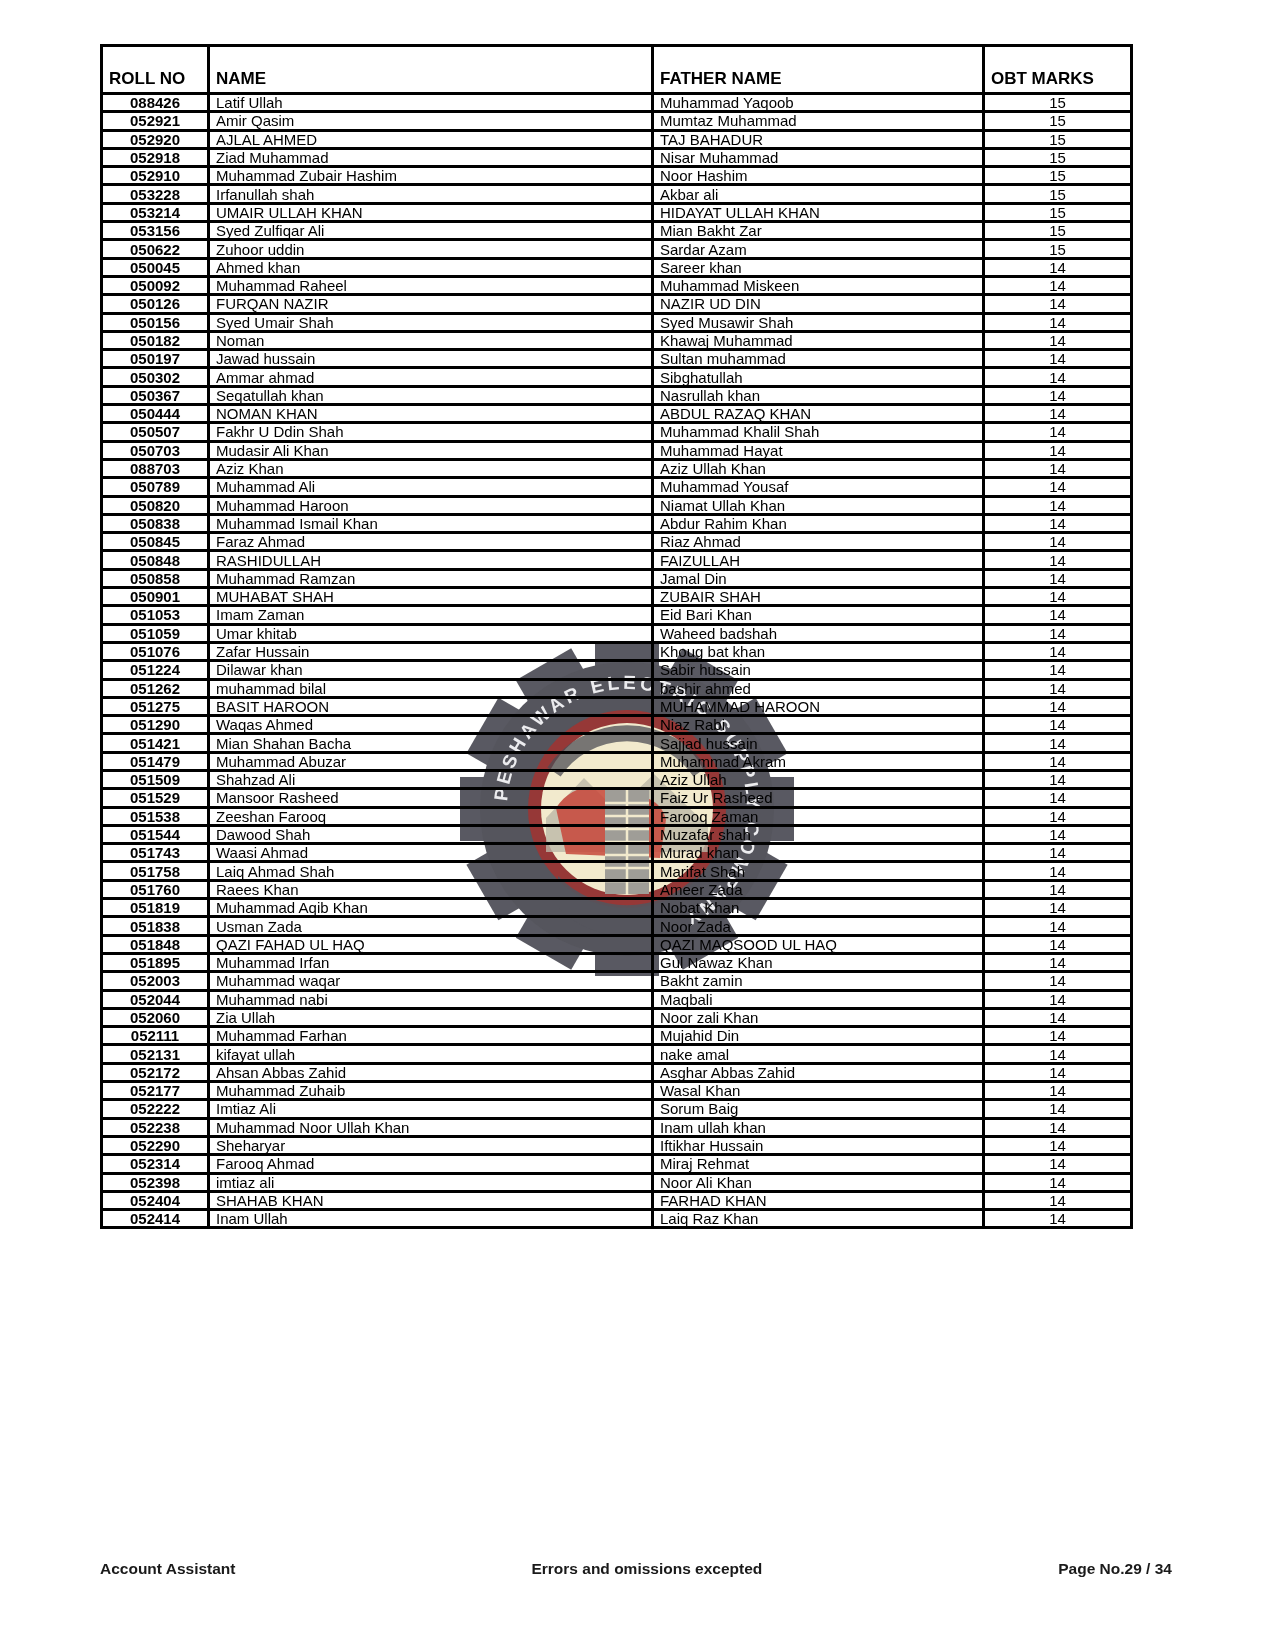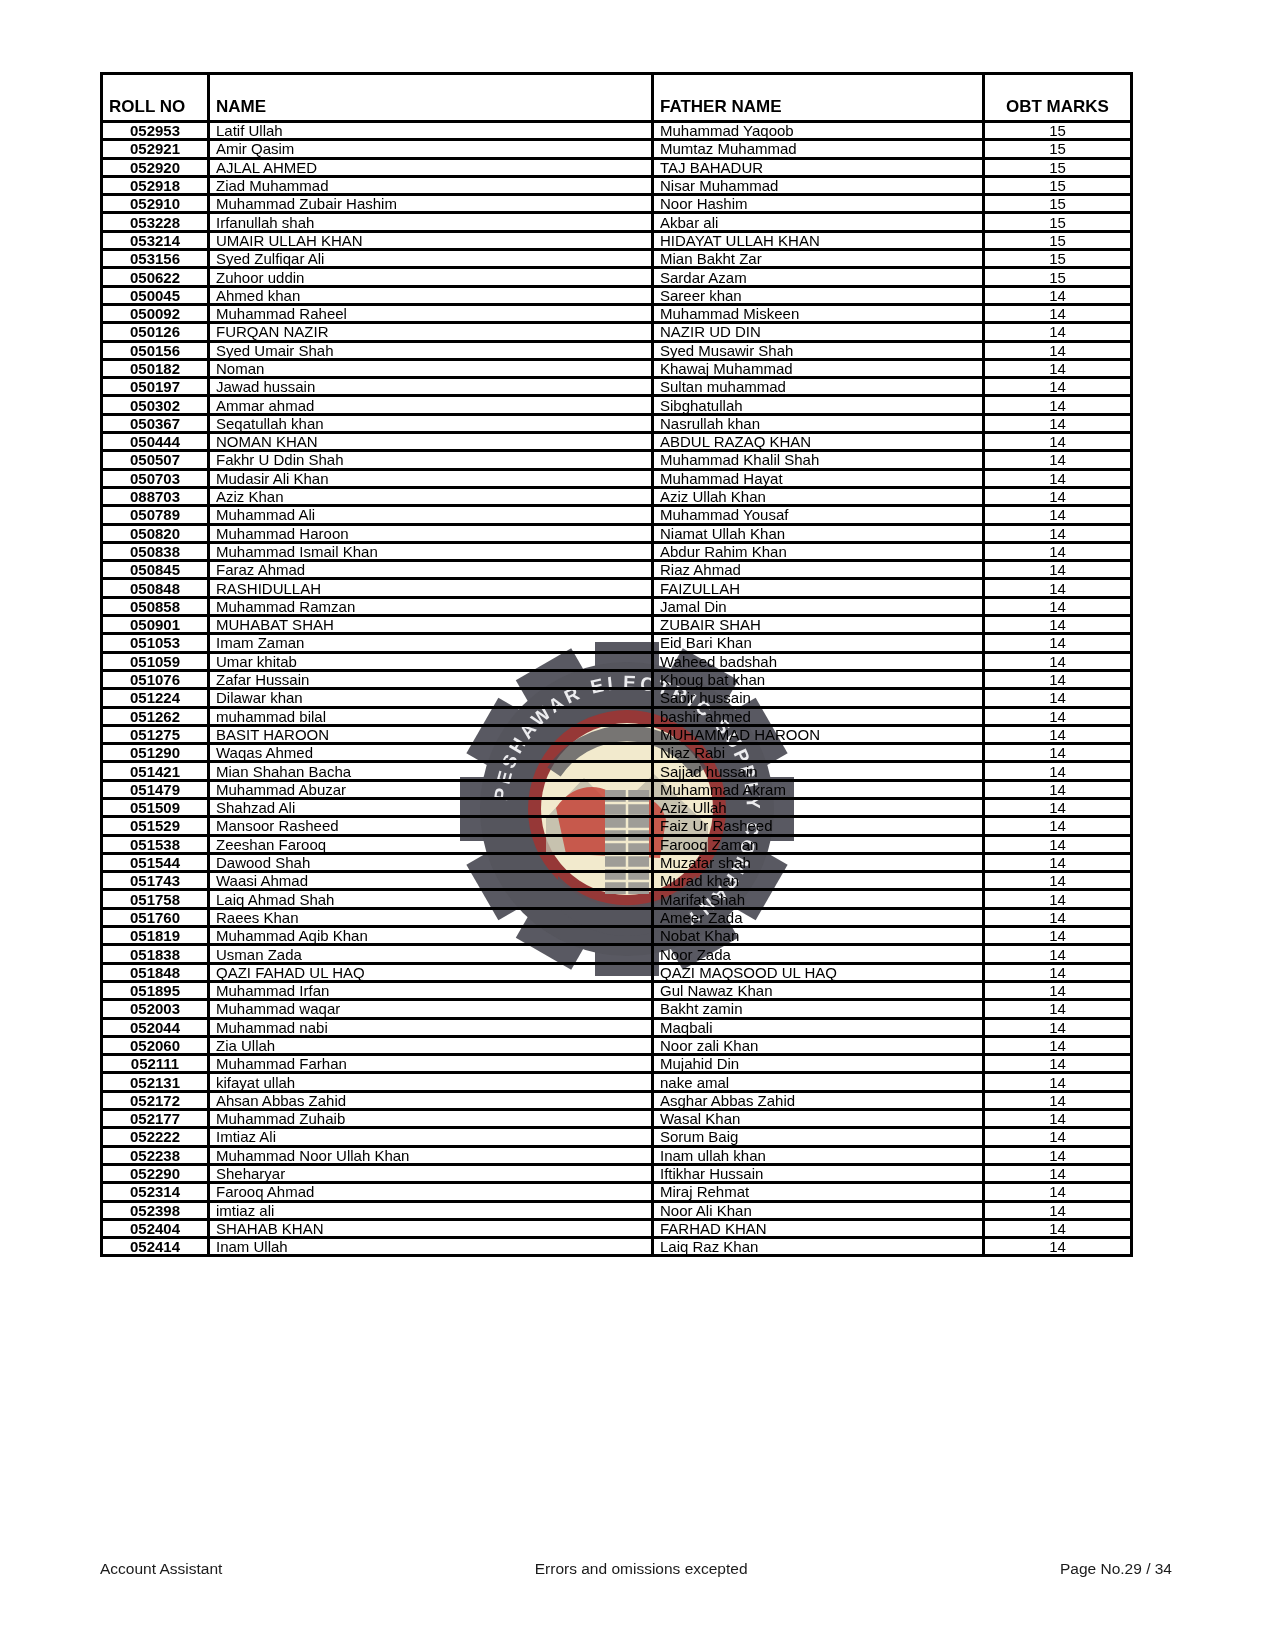--- a/index.html
+++ b/index.html
@@ -27,21 +27,20 @@
   
   table.results {
     position: absolute;
     left: 100px;
     top: 44px;
     width: 1030px;
     border-collapse: collapse;
     table-layout: fixed;
     background: transparent;
     z-index: 1;
-    margin-top: 28px;
   }
   table.results col.w0 { width: 107px; }
   table.results col.w1 { width: 444px; }
   table.results col.w2 { width: 331px; }
   table.results col.w3 { width: 148px; }
 
   table.results th,
   table.results td {
     border: 3px solid #000;
     overflow: hidden;
@@ -50,21 +49,21 @@
   }
 
   table.results th {
     height: 48px;
     vertical-align: bottom;
     padding: 0 6px 3px 6px;
     font-size: 17px;
     font-weight: bold;
     text-align: left;
   }
-  table.results th.h3 { text-align: center; }
+  table.results th.h3 { }
 
   table.results td {
     height: 18.3px;
     line-height: 1;
     font-size: 15px;
     padding: 0 6px;
     vertical-align: middle;
   }
   table.results td.c0 { font-weight: bold; text-align: center; }
   table.results td.c1 { text-align: left; }
@@ -76,20 +75,21 @@
     position: absolute;
     left: 100px;
     top: 1560px;
     width: 1072px;
     display: flex;
     justify-content: space-between;
     align-items: flex-end;
     font-size: 15.5px;
     color: #1a1a1a;
     z-index: 1;
+    font-weight: bold;
   }
 </style>
 </head>
 <body>
 
 <div class="page">
 
   <svg class="watermark" viewBox="0 0 338 338" xmlns="http://www.w3.org/2000/svg">
     <g opacity="0.92">
 
@@ -155,21 +155,21 @@
     <thead>
       <tr>
         <th class="h0">ROLL NO</th>
         <th class="h1">NAME</th>
         <th class="h2">FATHER NAME</th>
         <th class="h3">OBT MARKS</th>
       </tr>
     </thead>
     <tbody>
         <tr>
-          <td class="c0">052953</td>
+          <td class="c0">088426</td>
           <td class="c1">Latif Ullah</td>
           <td class="c2">Muhammad Yaqoob</td>
           <td class="c3">15</td>
         </tr>
         <tr>
           <td class="c0">052921</td>
           <td class="c1">Amir Qasim</td>
           <td class="c2">Mumtaz Muhammad</td>
           <td class="c3">15</td>
         </tr>

